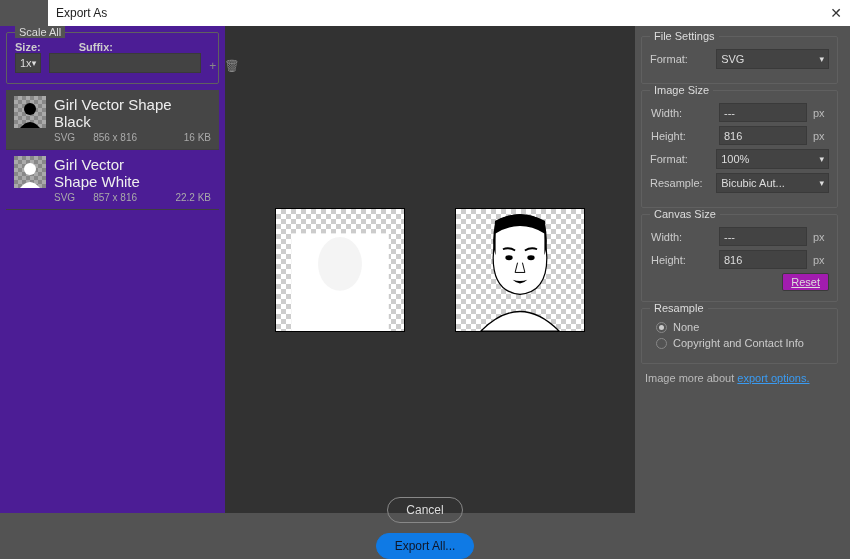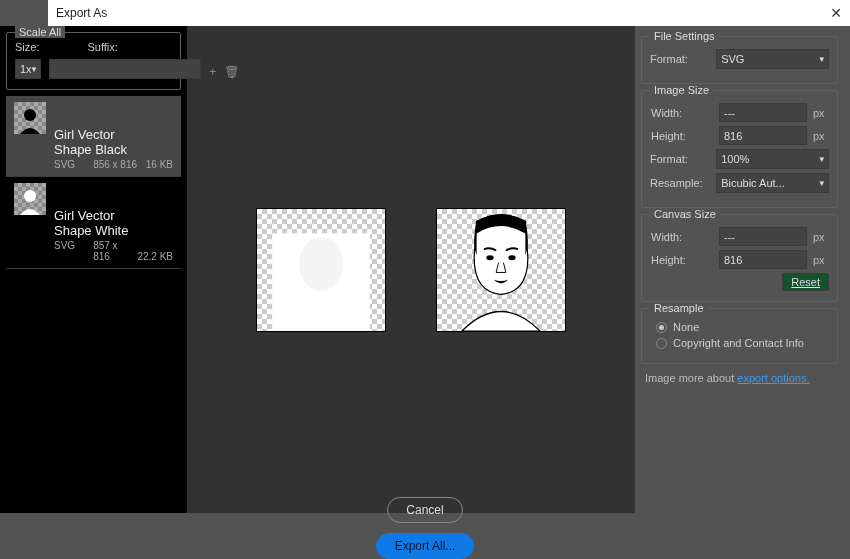--- a/index.html
+++ b/index.html
@@ -2,49 +2,49 @@
 <html><head>
 <meta charset="utf-8">
 <style>
 * { box-sizing: border-box; margin: 0; padding: 0; font-family: -apple-system, "Segoe UI", Arial, sans-serif; }
 body { background: #fff; }
 .window { width: 850px; height: 559px; display: flex; flex-direction: column; background: #535353; }
 .titlebar { height: 26px; background: #fff; display: flex; align-items: center; padding: 0 8px; justify-content: space-between; margin-left: 48px; }
 .titlebar .title { font-size: 12px; color: #222; }
 .titlebar .close { font-size: 14px; color: #333; cursor: pointer; }
 .body { flex: 1; display: flex; min-height: 0; }
-.left { width: 187px; background: #000000; display: flex; flex-direction: column; font-size: 11px; color: #ccc; }
+.left { width: 225px; background: #4c1d95; display: flex; flex-direction: column; font-size: 11px; color: #ccc; }
 .panel-section { border: 1px solid #606060; margin: 6px 6px 0 6px; border-radius: 2px; padding: 8px 8px 10px 8px; position: relative; }
 .panel-section .legend { position: absolute; top: -7px; left: 8px; background: #535353; padding: 0 4px; font-size: 11px; color: #ddd; }
 .scale-row { display: flex; align-items: flex-end; gap: 8px; }
-.scale-labels { display: flex; gap: 48px; margin-bottom: 6px; }
+.scale-labels { display: flex; gap: 38px; margin-bottom: 0; font-weight: bold; }
 .select, .text-input { background: #434343; border: 1px solid #3a3a3a; color: #ddd; font-size: 11px; height: 20px; padding: 0 4px; }
 .select { width: 58px; display: flex; align-items: center; justify-content: space-between; padding-right: 4px; }
 .select .chev { font-size: 9px; }
 .wide-sel { width: 116px; }
 .suffix-input { flex: 1; }
 .plus, .trash { color: #888; font-size: 12px; width: 14px; text-align: center; }
 .asset-list { margin: 6px 6px 0 6px; }
 .asset { display: flex; gap: 8px; padding: 6px 8px; border-bottom: 1px solid #3f3f3f; cursor: pointer; }
 .asset.selected { background: #464646; }
 .asset .thumb { width: 32px; height: 32px; background: repeating-conic-gradient(#aaa 0 25%, #888 0 50%) 0 0/8px 8px; flex-shrink: 0; display:flex; align-items:center; justify-content:center; }
 .asset .meta { flex: 1; display: flex; flex-direction: column; justify-content: center; gap: 2px; }
-.asset .name { color: #eee; font-size: 13px; margin-top: 25px; }
+.asset .name { color: #eee; font-size: 15px; }
 .asset .sub { display: flex; gap: 18px; color: #aaa; font-size: 10px; }
 .asset .size { color: #aaa; font-size: 10px; align-self: flex-end; }
 .center { flex: 1; background: #323232; display: flex; align-items: center; justify-content: center; gap: 50px; }
 .preview { width: 130px; height: 124px; background: repeating-conic-gradient(#ccc 0 25%, #fff 0 50%) 0 0/10px 10px; border: 1px solid #000; display:flex; align-items:flex-end; justify-content:center; }
 .right { width: 215px; background: #535353; display: flex; flex-direction: column; font-size: 11px; color: #ccc; padding: 4px 6px 0 0; }
 .right .panel-section { margin: 6px 6px 0 6px; }
 .field-row { display: flex; align-items: center; justify-content: flex-end; gap: 6px; margin: 4px 0; }
 .field-row .flabel { width: 62px; text-align: left; color: #ccc; }
 .field-row .finput { width: 88px; background: #434343; border: 1px solid #3a3a3a; color: #ddd; height: 19px; padding: 0 4px; font-size: 11px; }
 .field-row .unit { width: 16px; color: #bbb; font-size: 11px; }
 .reset-row { text-align: right; margin-top: 4px; }
-.reset-btn { background: #14532d; border: 1px solid #3a3a3a; color: #ddd; font-size: 11px; padding: 2px 8px; border-radius: 2px; cursor: pointer; text-decoration: underline; }
+.reset-btn { background: #a21caf; border: 1px solid #3a3a3a; color: #ddd; font-size: 11px; padding: 2px 8px; border-radius: 2px; cursor: pointer; text-decoration: underline; }
 .radio-row { display: flex; align-items: center; gap: 6px; margin: 4px 0; padding-left: 6px; }
 .radio { width: 11px; height: 11px; border-radius: 50%; border: 1px solid #888; display: inline-flex; align-items: center; justify-content: center; }
 .radio.checked::after { content: ""; width: 5px; height: 5px; background: #ccc; border-radius: 50%; }
 .link-row { margin: 8px 10px; font-size: 11px; color: #bbb; }
 .link-row a { color: #3a9bf2; text-decoration: underline; }
 .footer { height: 46px; display: flex; align-items: center; justify-content: flex-end; gap: 10px; padding: 0 14px; background: #535353; flex-direction: column; }
 .btn { border-radius: 14px; padding: 5px 18px; font-size: 12px; cursor: pointer; border: 1px solid #888; }
 .btn.cancel { background: transparent; color: #ddd; }
 .btn.primary { background: #0f7ae5; color: #0f172a; border-color: #0f7ae5; }
 .face-svg { width:100%; height:100%; }

